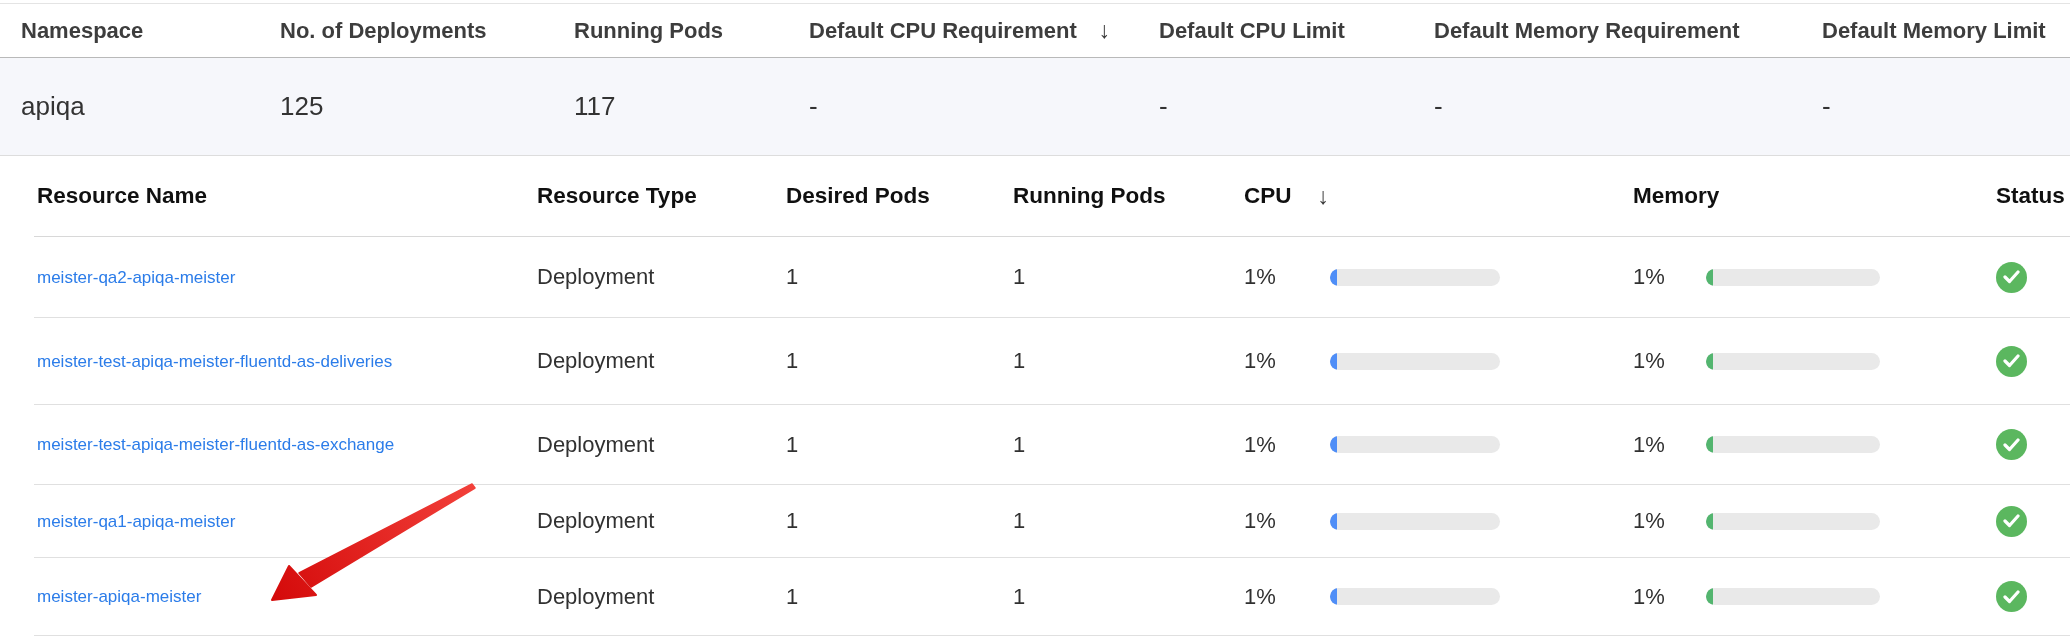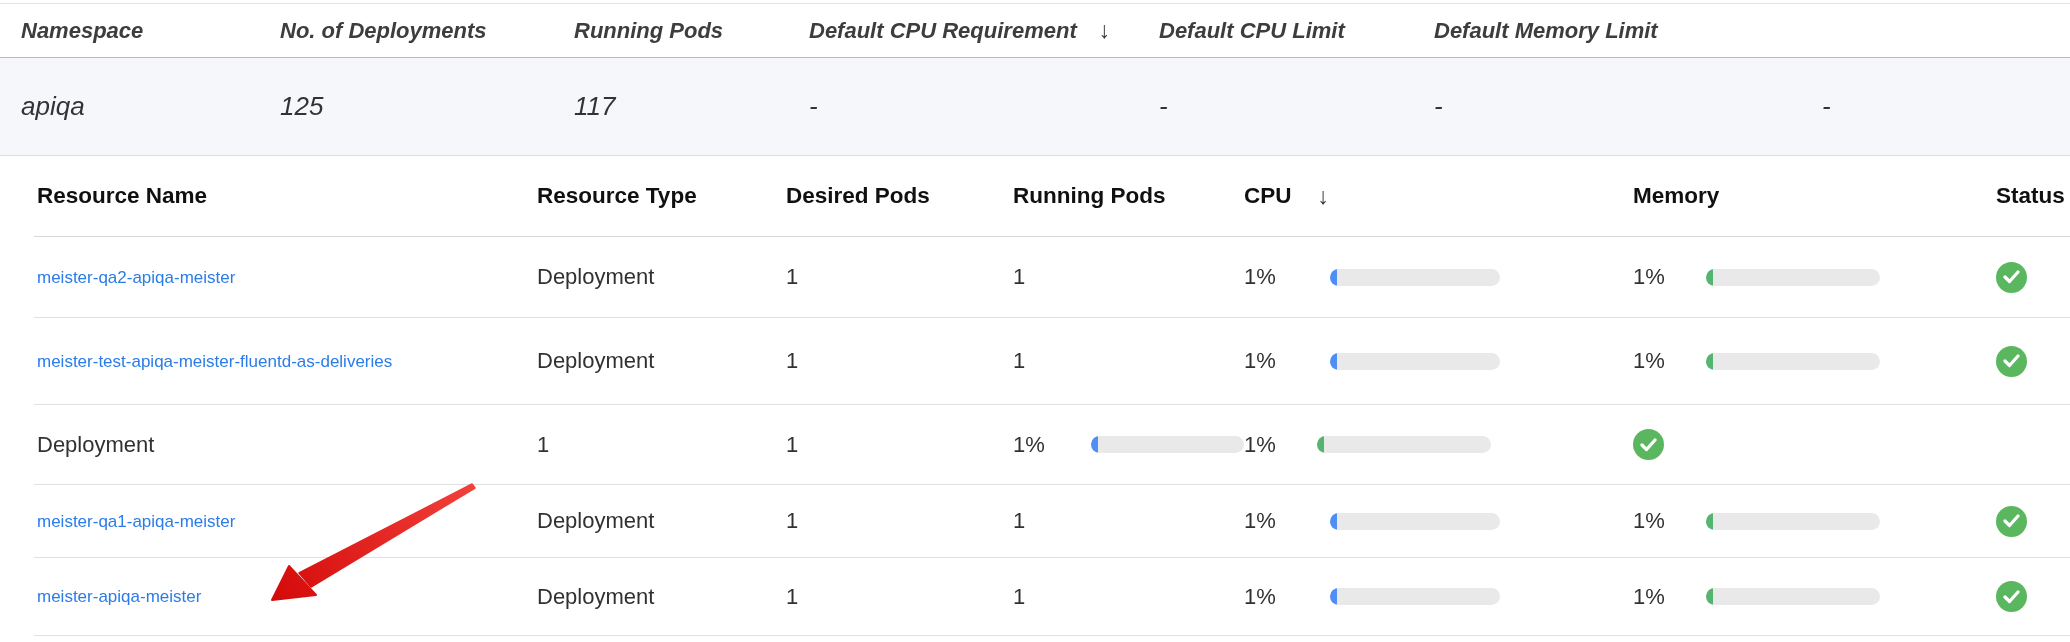--- a/index.html
+++ b/index.html
@@ -6,21 +6,21 @@
   html, body { background: #ffffff; }
   body {
     width: 2070px; height: 642px; position: relative; overflow: hidden;
     font-family: "Liberation Sans", "DejaVu Sans", sans-serif;
     color: #303030;
     -webkit-font-smoothing: antialiased;
   }
   .page { width: 2070px; height: 642px; position: relative; }
 
   
-  .ns-table { border-top: 1px solid #e4e4e4; margin-top: 3px; font-style: italic; }
+  .ns-table { border-top: 1px solid #e4e4e4; margin-top: 3px; }
   .ns-header {
     display: grid;
     grid-template-columns: 259px 294px 235px 350px 275px 388px 1fr;
     padding-left: 21px; height: 54px; align-items: center;
     border-bottom: 1px solid #b9b9b9;
   }
   .ns-header .hdr {
     font-size: 22px; font-weight: 600; color: #3d3d3d;
     display: flex; align-items: center; gap: 22px; white-space: nowrap;
   }
@@ -98,20 +98,21 @@
   <section class="ns-table">
     <div class="ns-header">
       <div class="hdr">Namespace</div>
       <div class="hdr">No. of Deployments</div>
       <div class="hdr">Running Pods</div>
       <div class="hdr">
         <span>Default CPU Requirement</span>
         <span class="sort-icon">↓</span>
       </div>
       <div class="hdr">Default CPU Limit</div>
+      <div class="hdr">Default Memory Requirement</div>
       <div class="hdr">Default Memory Limit</div>
     </div>
     <div class="ns-row">
       <div class="cell">apiqa</div>
       <div class="cell">125</div>
       <div class="cell">117</div>
       <div class="cell">-</div>
       <div class="cell">-</div>
       <div class="cell">-</div>
       <div class="cell">-</div>
@@ -178,20 +179,21 @@
       <div class="cell status-cell">
         <span class="status-badge">
           <svg width="17" height="14" viewBox="0 0 17 14">
               <polyline points="2,7 6.5,11.5 15,2" fill="none" stroke="#ffffff" stroke-width="3.2" stroke-linecap="round" stroke-linejoin="round"></polyline>
             </svg>
         </span>
       </div>
     </div>
 
     <div class="res-row h80">
+      <div class="cell"><a class="res-link">meister-test-apiqa-meister-fluentd-as-exchange</a></div>
       <div class="cell">Deployment</div>
       <div class="cell">1</div>
       <div class="cell">1</div>
       <div class="cell usage cpu-usage">
         <span class="pct">1%</span>
         <span class="bar">
             <span class="fill cpu"></span>
           </span>
       </div>
       <div class="cell usage mem-usage">

